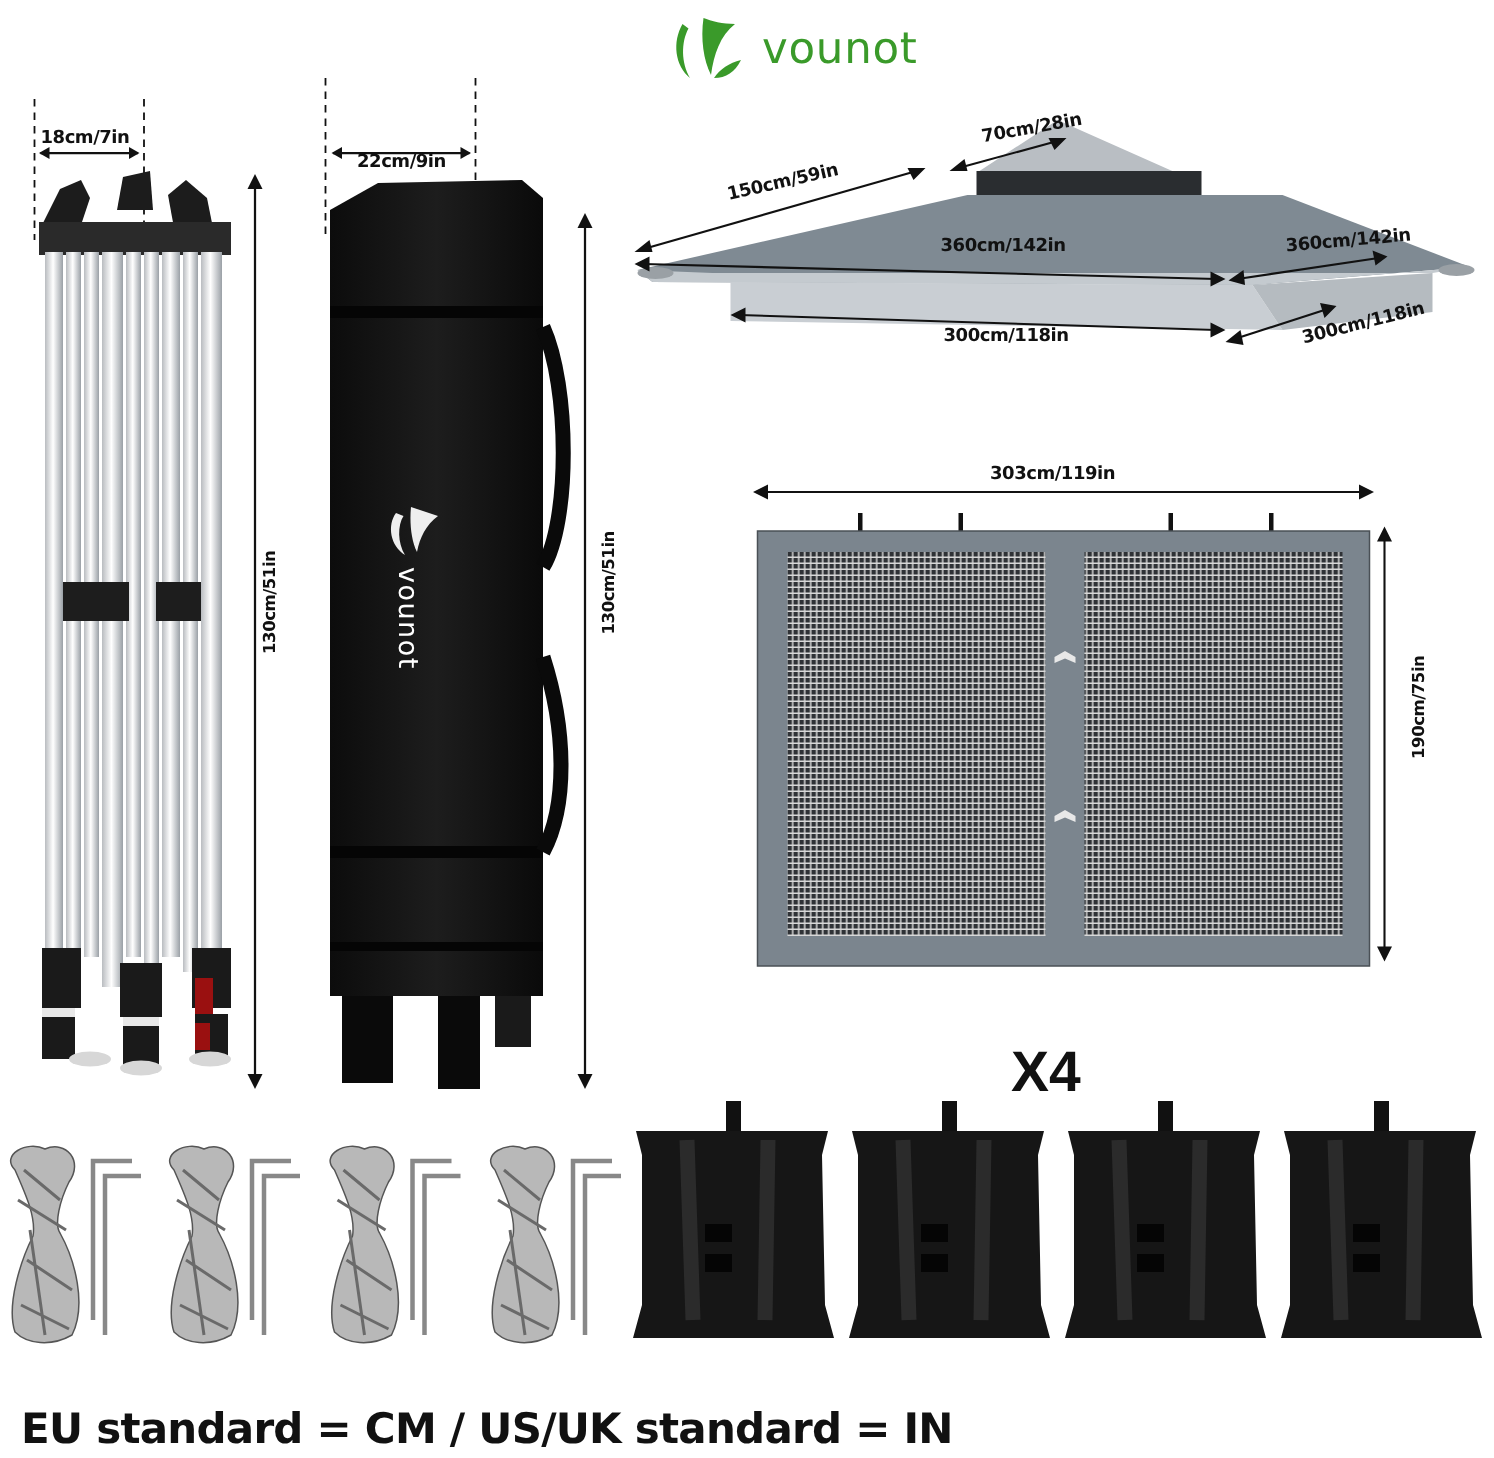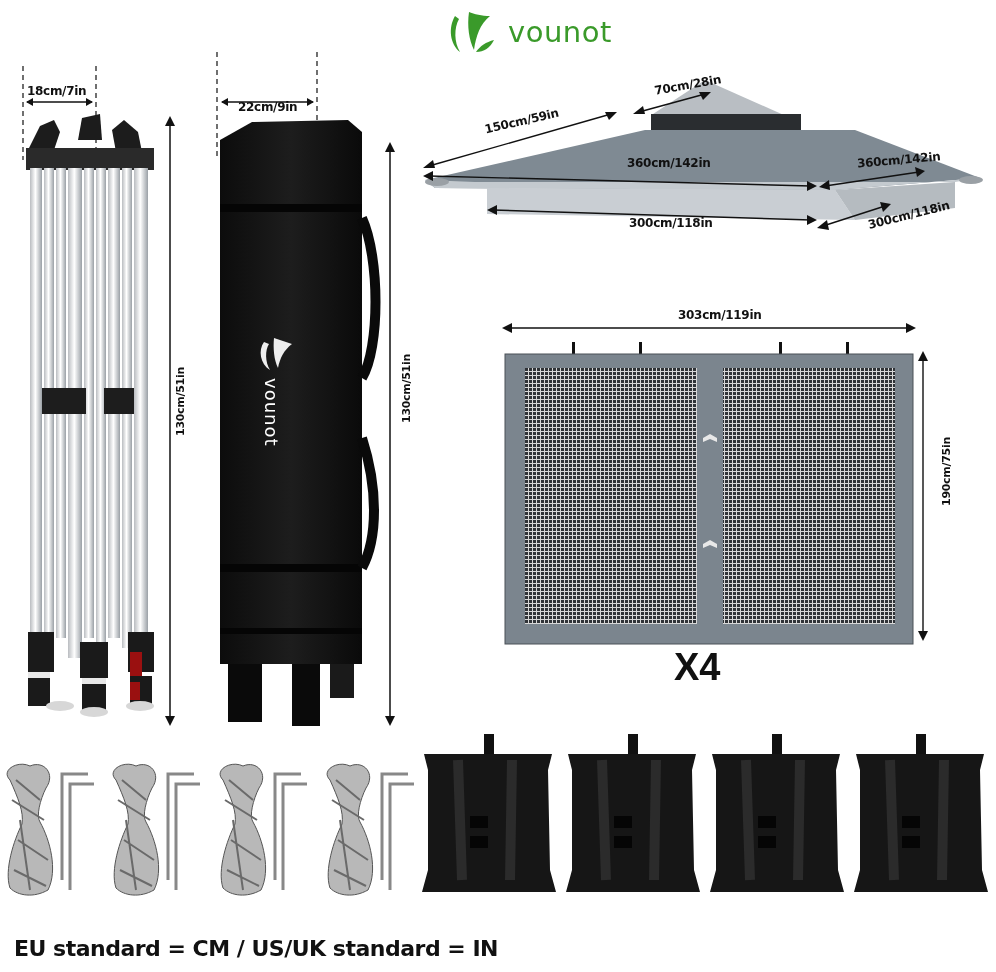--- a/index.html
+++ b/index.html
@@ -2,22 +2,22 @@
 <html><head>
 <meta charset="utf-8">
 <style>
   html,body{margin:0;padding:0;background:#fff;}
   body{width:996px;height:972px;position:relative;overflow:hidden;font-family:"Liberation Sans","DejaVu Sans",sans-serif;color:#111;}
   .lbl{position:absolute;font-weight:bold;font-size:12px;color:#111;white-space:nowrap;font-family:"DejaVu Sans","Liberation Sans",sans-serif;letter-spacing:-0.3px;}
   .vlbl{position:absolute;font-weight:bold;font-size:11px;color:#111;white-space:nowrap;transform:rotate(-90deg);transform-origin:center center;font-family:"DejaVu Sans","Liberation Sans",sans-serif;letter-spacing:-0.3px;}
   svg{position:absolute;overflow:visible;}
   .brand{position:absolute;left:446px;top:8px;display:flex;align-items:center;gap:12px;}
   .brand-text{font-size:29px;color:#3a9a2a;font-family:"DejaVu Sans","Liberation Sans",sans-serif;letter-spacing:0.5px;}
-  .footer{position:absolute;left:14px;top:936px;font-size:22px;font-weight:bold;color:#111;font-family:"DejaVu Sans","Liberation Sans",sans-serif;letter-spacing:-0.5px;}
-  .x4{position:absolute;left:674px;top:646px;font-size:38px;font-weight:900;color:#111;font-family:"Liberation Sans",sans-serif;}
+  .footer{position:absolute;left:14px;top:936px;font-size:28px;font-weight:bold;color:#111;font-family:"DejaVu Sans","Liberation Sans",sans-serif;letter-spacing:-0.5px;}
+  .x4{position:absolute;left:674px;top:694px;font-size:38px;font-weight:900;color:#111;font-family:"Liberation Sans",sans-serif;}
   .bag-logo{position:absolute;color:#fff;font-size:18px;letter-spacing:1px;transform:rotate(90deg);transform-origin:left top;font-family:"DejaVu Sans",sans-serif;}
 </style>
 </head>
 <body>
 
 <div class="brand">
   <svg width="50" height="48" viewBox="0 0 50 48" style="position:relative;">
     <path d="M9 8 C2 20 4 36 14 44 C8 34 8 20 13 11 Z" fill="#3a9a2a"></path>
     <path d="M23 4 C21 18 23 32 28 42 C30 28 34 16 44 8 C36 8 28 6 23 4 Z" fill="#3a9a2a"></path>
     <path d="M30 44 C34 38 40 34 48 32 C44 40 38 44 30 44 Z" fill="#3a9a2a"></path>
@@ -171,21 +171,21 @@
   </svg>
   <div class="lbl" style="left:654px;top:78px;transform:rotate(-10deg);">70cm/28in</div>
   <div class="lbl" style="left:484px;top:114px;transform:rotate(-13deg);">150cm/59in</div>
   <div class="lbl" style="left:627px;top:156px;">360cm/142in</div>
   <div class="lbl" style="left:857px;top:153px;transform:rotate(-5deg);">360cm/142in</div>
   <div class="lbl" style="left:629px;top:216px;">300cm/118in</div>
   <div class="lbl" style="left:867px;top:208px;transform:rotate(-14deg);">300cm/118in</div>
 </div>
 
 <div>
-  <div class="lbl" style="left:678px;top:308px;">303cm/119in</div>
+  <div class="lbl" style="left:660px;top:308px;">303cm/119in</div>
   <svg style="left:500px;top:320px" width="420" height="20">
     <line x1="8" y1="8" x2="410" y2="8" stroke="#111" stroke-width="1.4"></line>
     <polygon points="2,8 12,3 12,13" fill="#111"></polygon>
     <polygon points="416,8 406,3 406,13" fill="#111"></polygon>
   </svg>
   <svg style="left:505px;top:340px" width="420" height="310" viewBox="0 0 420 310">
     <defs>
       <pattern id="mesh" width="4" height="4" patternUnits="userSpaceOnUse">
         <rect width="4" height="4" fill="#d8d8d8"></rect>
         <rect width="3" height="3" fill="#2f3236"></rect>

